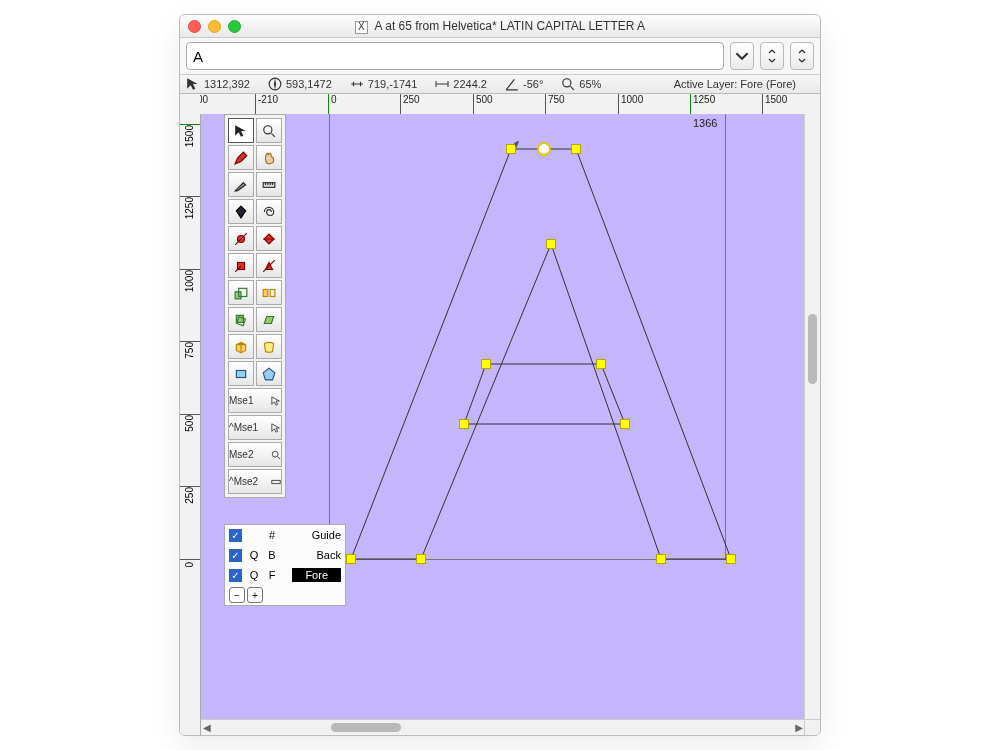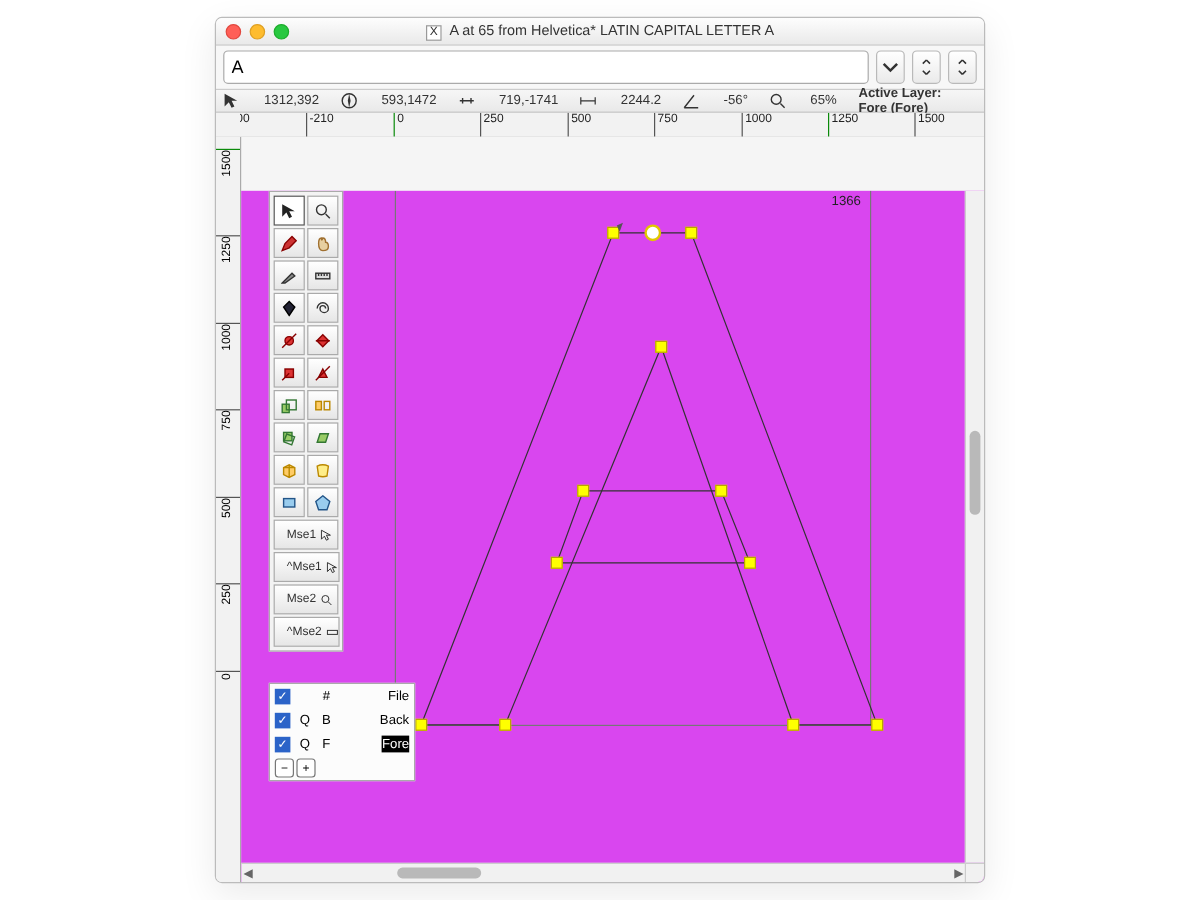--- a/index.html
+++ b/index.html
@@ -101,22 +101,22 @@
   .statusrow {
     height: 18px;
     background: linear-gradient(#f6f6f6,#e9e9e9);
     border-bottom: 1px solid #bbb;
     display: flex;
     align-items: center;
     padding: 0 6px;
     font-size: 11px;
     color: #333;
   }
-  .statusrow .sitem { margin-right: 18px; display:flex; align-items:center; gap:20px;}
-  .statusrow .right { margin-left:auto;font-weight:bold; }
+  .statusrow .sitem { margin-right: 18px; display:flex; align-items:center; gap:4px;}
+  .statusrow .right { margin-left:auto; }
 
   .ruler-h {
     height: 20px;
     background: #f2f2f2;
     border-bottom: 1px solid #aaa;
     margin-left: 20px;
     position: relative;
     overflow: hidden;
     font-size: 10px;
     color: #222;
@@ -147,24 +147,23 @@
     position:absolute; left:0; right:0;
     border-top:1px solid #555;
     text-align:center;
     line-height:10px;
   }
   .ruler-v .vtxt { writing-mode: vertical-rl; transform: rotate(180deg); display:inline-block; }
   .ruler-v .gtick { border-top:1px solid #0a8a0a; }
 
   .canvas {
     flex:1;
-    background:#d946ef;
+    background:#c4b5fd;
     position:relative;
     overflow:hidden;
-    margin-top:45px;
   }
   .glyph-bounds {
     position:absolute;
     border-left:1px solid #777;
     border-right:1px solid #777;
     border-bottom:1px solid #777;
   }
   .advance-label {
     position:absolute;
     font-size:11px;
@@ -199,34 +198,34 @@
   .toolrow { display:flex; }
   .tool {
     width:25px;height:23px;
     border:1px solid #aaa;
     background:linear-gradient(#fff,#e6e6e6);
     margin:1px;
     display:flex;align-items:center;justify-content:center;
     font-size:12px;color:#333;
   }
   .tool.sel { background:#fff; border:1px solid #555; }
-  .mse { font-size:10px; width:54px; justify-content:flex-start; padding-left:10px; gap:4px;}
+  .mse { font-size:10px; width:54px; justify-content:space-between; padding-left:0; gap:4px;}
 
   .layers {
     position:absolute;
     left:23px; top: 410px;
     width:120px;
     background:#fcfcfc;
     border:1px solid #aaa;
     font-size:11px;
     z-index:5;
   }
   .layer-row{ display:flex; align-items:center; height:20px; padding:0 4px; gap:6px;}
   .chk{ width:13px;height:13px;background:#2b63c8;display:flex;align-items:center;justify-content:center;color:#fff;font-size:10px;}
-  .fore-active{ background:#000;color:#fff;padding:1px 0;margin-left:auto;}
+  .fore-active{ background:#000;color:#fff;padding:1px 13px;margin-left:auto;}
   .pm{ display:flex; gap:2px; padding:2px 4px; }
   .pm .b{width:14px;height:14px;border:1px solid #777;border-radius:3px;display:flex;align-items:center;justify-content:center;font-size:10px;background:#fff;}
 
   .scroll-v {
     position:absolute; right:0; top:0; bottom:16px; width:15px;
     background:#f1f1f1; border-left:1px solid #ccc;
   }
   .scroll-v .thumb{ position:absolute; left:3px; right:3px; top:200px; height:70px; background:#b9b9b9; border-radius:5px;}
   .scroll-h {
     position:absolute; left:0; right:15px; bottom:0; height:15px;
@@ -535,21 +534,21 @@
               </svg>
             </div>
           </div>
       </div>
 
       <div class="layers">
         <div class="layer-row">
           <span class="chk">✓</span>
           <span style="width:12px;text-align:center;"></span>
           <span style="width:12px;text-align:center;">#</span>
-          <span style="margin-left:auto;">File</span>
+          <span style="margin-left:auto;">Guide</span>
         </div>
         <div class="layer-row">
           <span class="chk">✓</span>
           <span style="width:12px;text-align:center;">Q</span>
           <span style="width:12px;text-align:center;">B</span>
           <span style="margin-left:auto;">Back</span>
         </div>
         <div class="layer-row">
           <span class="chk">✓</span>
           <span style="width:12px;text-align:center;">Q</span>

